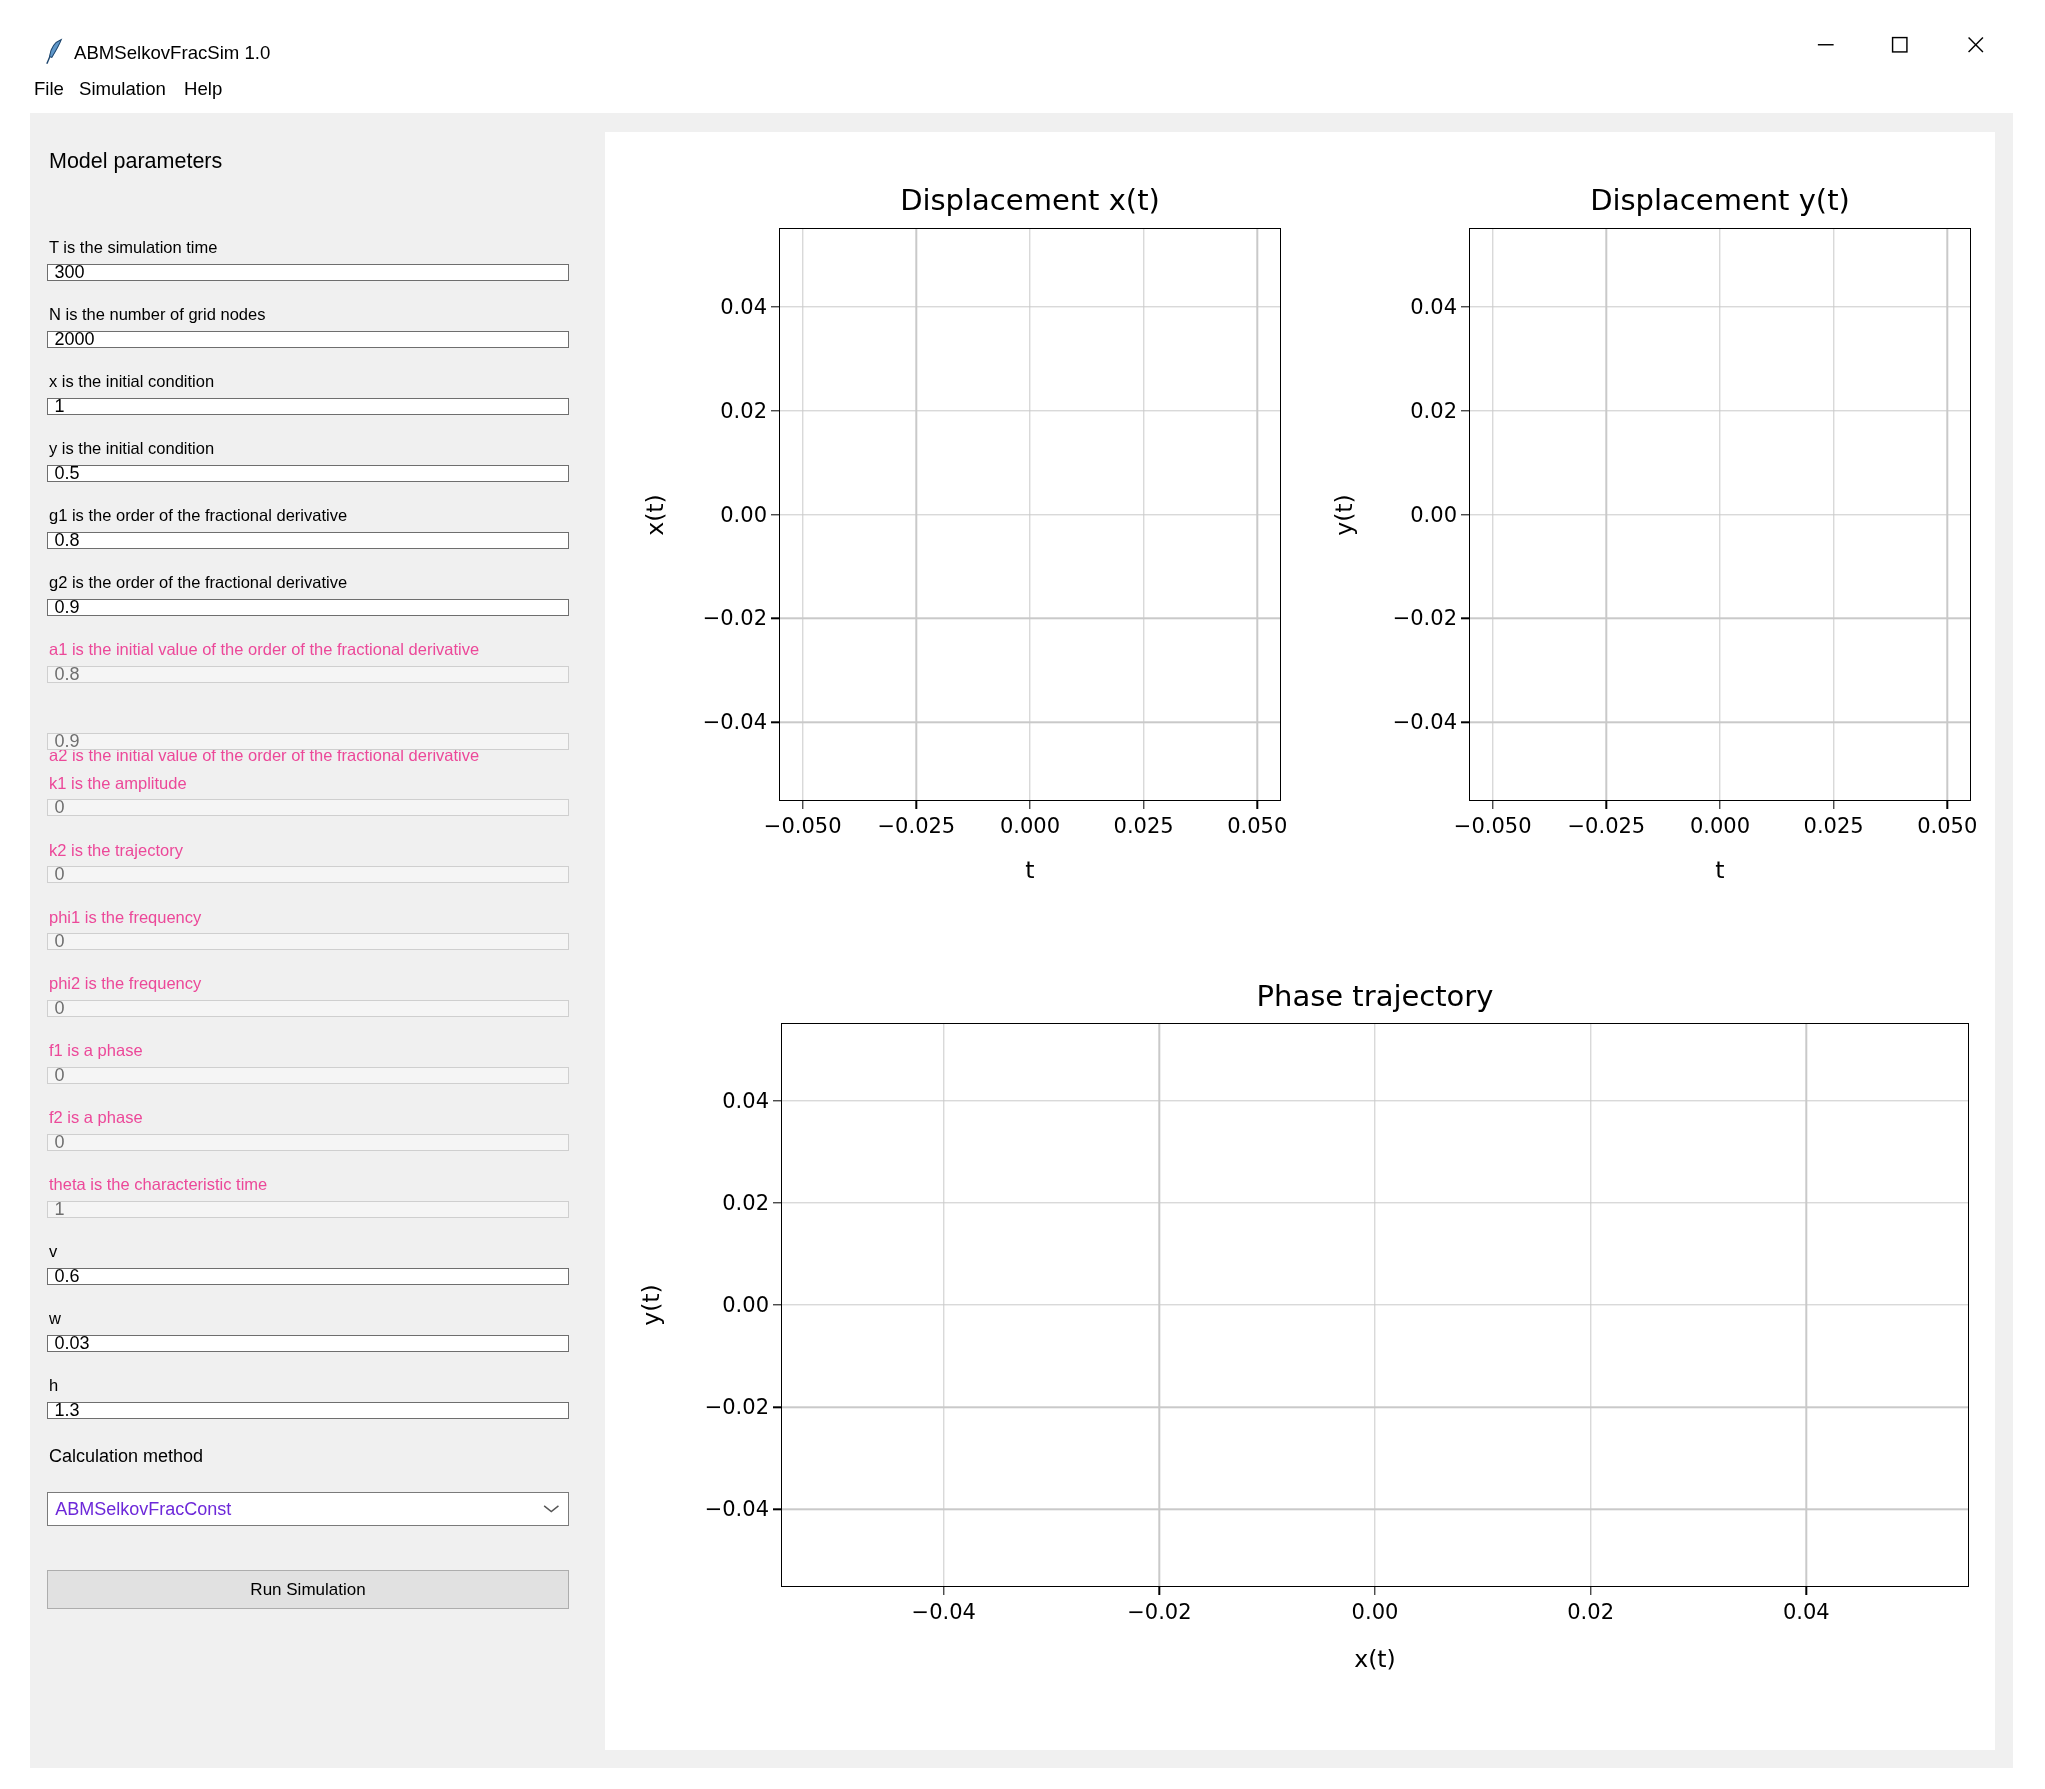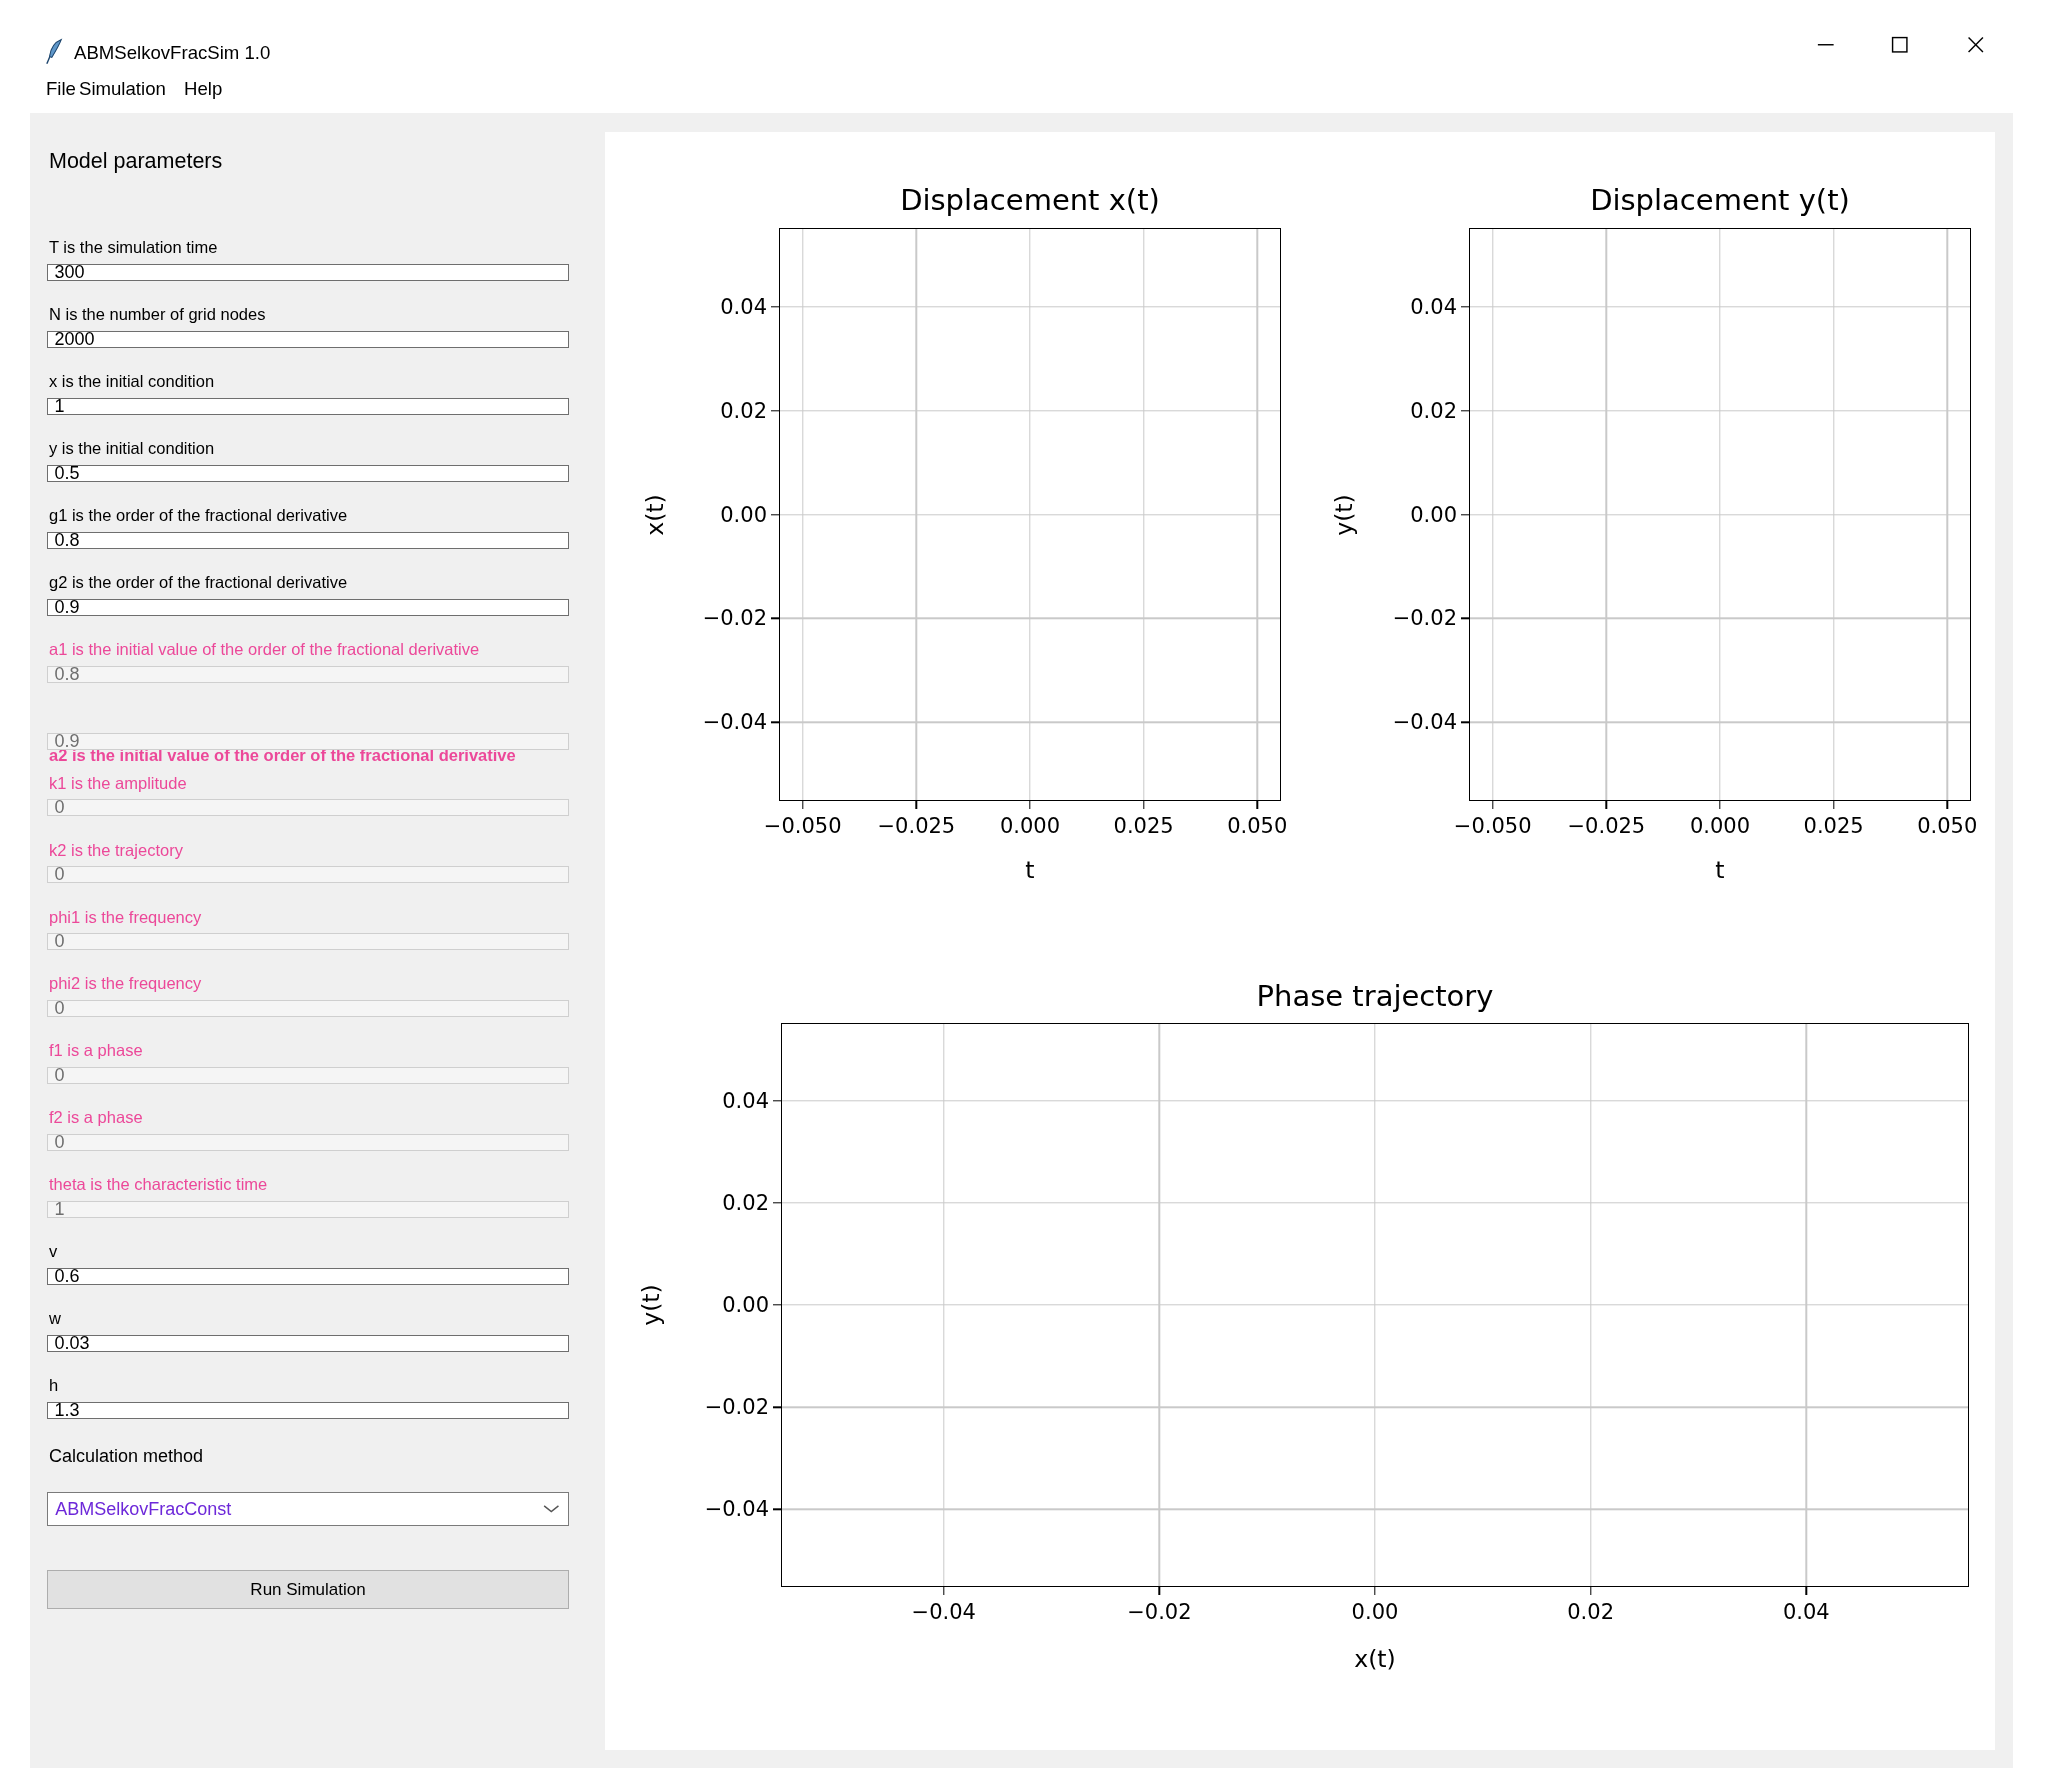--- a/index.html
+++ b/index.html
@@ -76,21 +76,21 @@
   </div>
   <div class="winbtn" style="left:1941px;">
     <svg width="21.5" height="21.5" viewBox="0 0 30 30">
       <line x1="5" y1="5" x2="25" y2="25" stroke="#000" stroke-width="2"></line>
       <line x1="25" y1="5" x2="5" y2="25" stroke="#000" stroke-width="2"></line>
     </svg>
   </div>
 </div>
 
 <div class="menubar">
-  <span class="menu-item" style="left:34px;margin-left:12px;">File</span>
+  <span class="menu-item" style="left:34px;">File</span>
   <span class="menu-item" style="left:79px;">Simulation</span>
   <span class="menu-item" style="left:184px;">Help</span>
 </div>
 
 <div class="frame"></div>
 
 <div class="sidebar-heading">Model parameters</div>
 <div id="param-fields">
     <div class="field-label" style="top: 238px;">T is the simulation time</div>
     <input type="text" class="field-input" value="300" style="top: 264px;">
@@ -99,21 +99,21 @@
     <div class="field-label" style="top: 372px;">x is the initial condition</div>
     <input type="text" class="field-input" value="1" style="top: 398px;">
     <div class="field-label" style="top: 439px;">y is the initial condition</div>
     <input type="text" class="field-input" value="0.5" style="top: 465px;">
     <div class="field-label" style="top: 506px;">g1 is the order of the fractional derivative</div>
     <input type="text" class="field-input" value="0.8" style="top: 532px;">
     <div class="field-label" style="top: 573px;">g2 is the order of the fractional derivative</div>
     <input type="text" class="field-input" value="0.9" style="top: 599px;">
     <div class="field-label off" style="top: 640px;">a1 is the initial value of the order of the fractional derivative</div>
     <input type="text" class="field-input off" disabled="" value="0.8" style="top: 666px;">
-    <div class="field-label off" style="top: 746px; font-weight: bold;">a2 is the initial value of the order of the fractional derivative</div>
+    <div class="field-label off" style="top: 746px;">a2 is the initial value of the order of the fractional derivative</div>
     <input type="text" class="field-input off" disabled="" value="0.9" style="top: 733px;">
     <div class="field-label off" style="top: 774px;">k1 is the amplitude</div>
     <input type="text" class="field-input off" disabled="" value="0" style="top: 799px;">
     <div class="field-label off" style="top: 841px;">k2 is the trajectory</div>
     <input type="text" class="field-input off" disabled="" value="0" style="top: 866px;">
     <div class="field-label off" style="top: 908px;">phi1 is the frequency</div>
     <input type="text" class="field-input off" disabled="" value="0" style="top: 933px;">
     <div class="field-label off" style="top: 974px;">phi2 is the frequency</div>
     <input type="text" class="field-input off" disabled="" value="0" style="top: 1000px;">
     <div class="field-label off" style="top: 1041px;">f1 is a phase</div>

